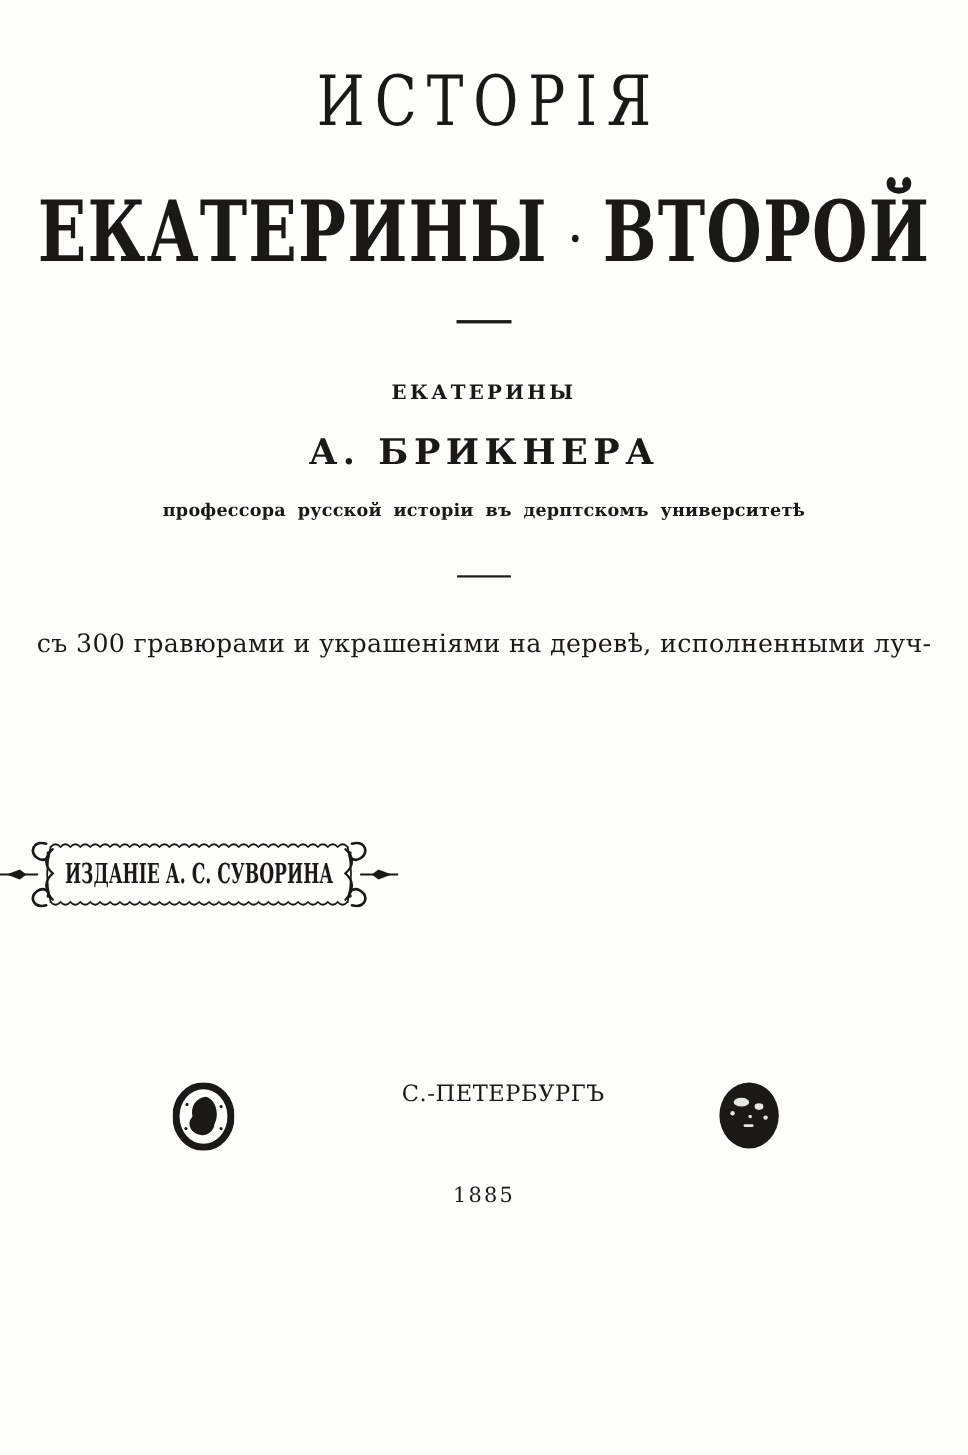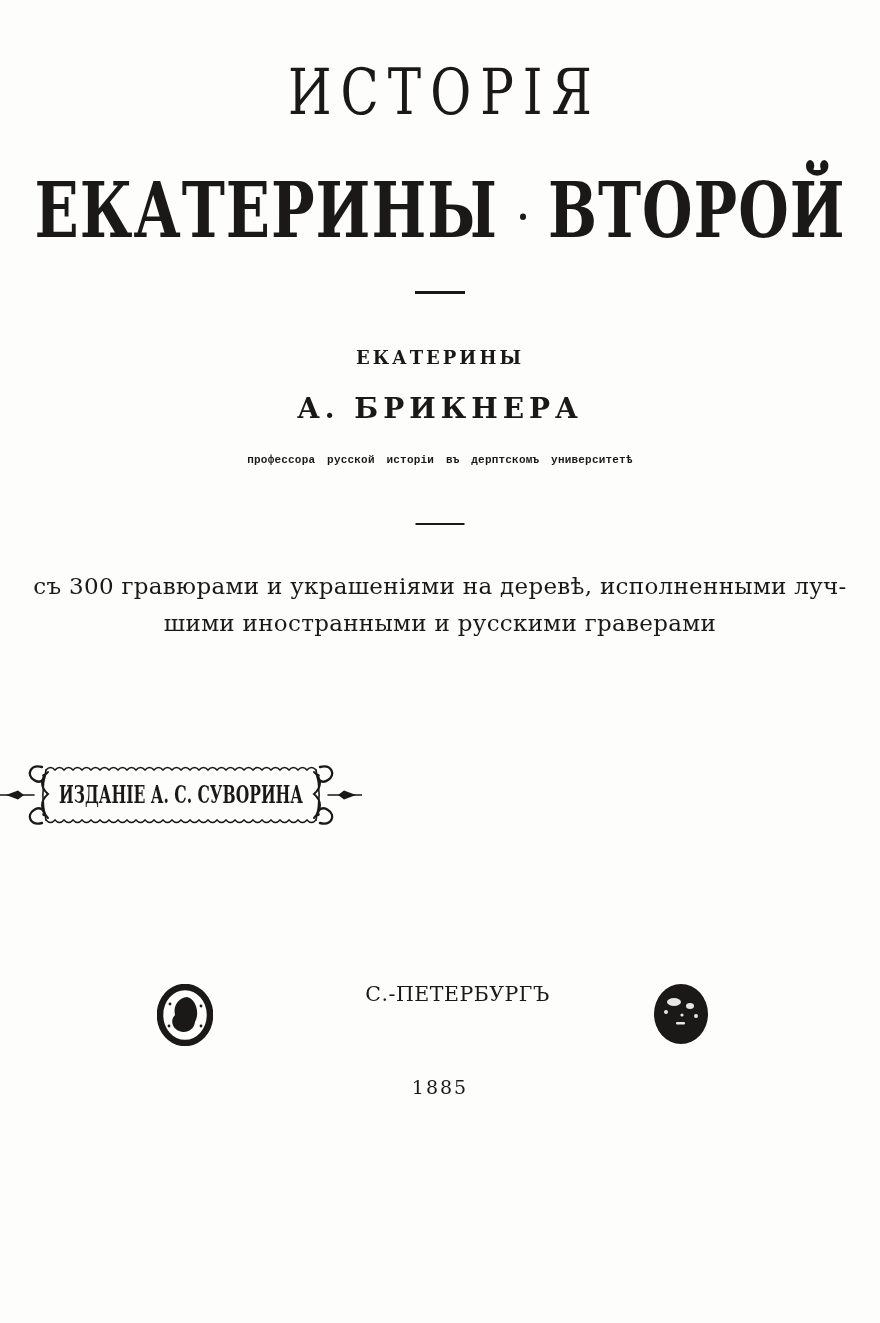--- a/index.html
+++ b/index.html
@@ -50,31 +50,30 @@
   .rule-2 { top: 523px; width: 49px; height: 2px; }
 
   .section-label {
     top: 347px;
     font-size: 18px;
     font-weight: bold;
     letter-spacing: 3px;
   }
   .author-name {
     top: 392px;
-    font-size: 28px;
+    font-size: 32px;
     font-weight: bold;
     letter-spacing: 5px;
   }
   .author-credentials {
     top: 454px;
-    font-size: 11px;
+    font-size: 16px;
     font-weight: bold;
     word-spacing: 5px;
     letter-spacing: 0.2px;
-    font-family: Liberation Mono, monospace;
   }
   .edition-note {
     top: 568px;
     font-size: 23px;
     line-height: 37px;
     letter-spacing: 0.3px;
   }
   .banner-wrap {
     position: absolute;
     top: 760px; left: 0; right: 0;
@@ -133,21 +132,20 @@
   <div class="centered section-label">ЕКАТЕРИНЫ</div>
 
   <div class="centered author-name">А. БРИКНЕРА</div>
 
   <div class="centered author-credentials">профессора русской исторіи въ дерптскомъ университетѣ</div>
 
   <div class="rule rule-2"></div>
 
   <div class="centered edition-note">
     <div>съ 300 гравюрами и украшеніями на деревѣ, исполненными луч-</div>
-    <div>шими иностранными и русскими граверами</div>
   </div>
 
   <div class="banner-wrap">
     <svg width="362" height="70" viewBox="0 0 362 70">
       <g stroke="#1b1917" fill="none" stroke-linecap="round">
 
         <g>
           <path d="M0,35 H34" stroke-width="1.6"></path>
           <polygon points="6,35 18,30.5 24,35 18,39.5" fill="#1b1917" stroke="none"></polygon>
           <path d="M42,7 C30,4 26,15 34,20 C39,23.5 45,21 44,15.5" stroke-width="2.4"></path>

